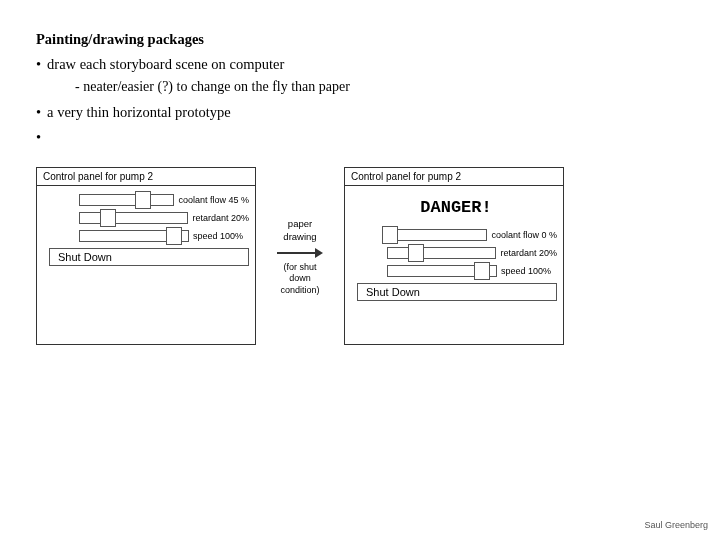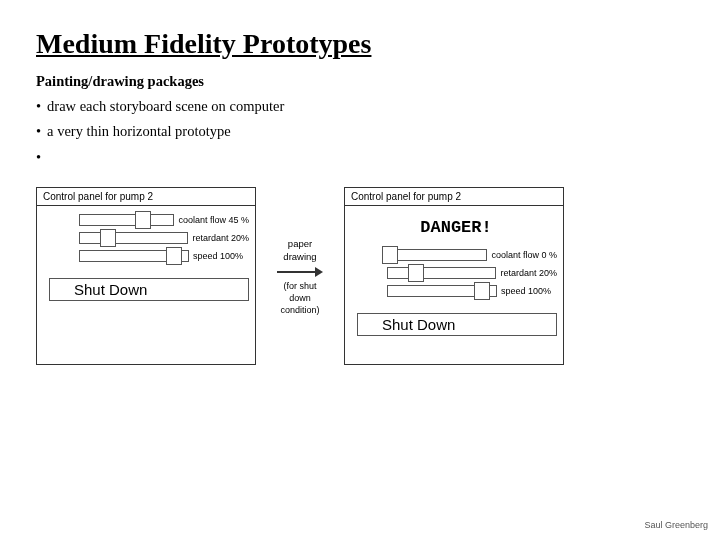--- a/index.html
+++ b/index.html
@@ -91,26 +91,26 @@
       background: #fff;
       top: -4px;
     }
     .slider-label {
       font-size: 9px;
       font-family: Arial, sans-serif;
       white-space: nowrap;
     }
     .shutdown-btn {
       border: 1.5px solid #555;
-      padding: 2px 24px;
-      font-size: 15px;
+      padding: 2px 8px;
+      font-size: 11px;
       font-family: Arial, sans-serif;
       background: #fff;
       display: inline-block;
-      margin-top: 10px;
+      margin-top: 0;
       margin-left: 2px;
     }
     
     .arrow-area {
       display: flex;
       flex-direction: column;
       align-items: center;
       justify-content: center;
       width: 88px;
       padding-top: 50px;
@@ -159,29 +159,29 @@
       right: 12px;
       font-size: 9px;
       font-family: Arial, sans-serif;
       color: #555;
     }
   </style>
 </head>
 <body>
 
 <div class="page">
-  <h1>Medium Fidelity Prototypes</h1>
 
   <div class="content">
     <div class="label">Painting/drawing packages</div>
 
     <div class="bullet">
       <span class="dot">•</span>
       <div>
         <span>draw each storyboard scene on computer</span>
+        <div class="sub-bullet">- neater/easier (?) to change on the fly than paper</div>
       </div>
     </div>
 
     <div class="bullet">
       <span class="dot">•</span>
       <span>a very thin horizontal prototype</span>
     </div>
 
     <div class="bullet">
       <span class="dot">•</span>

